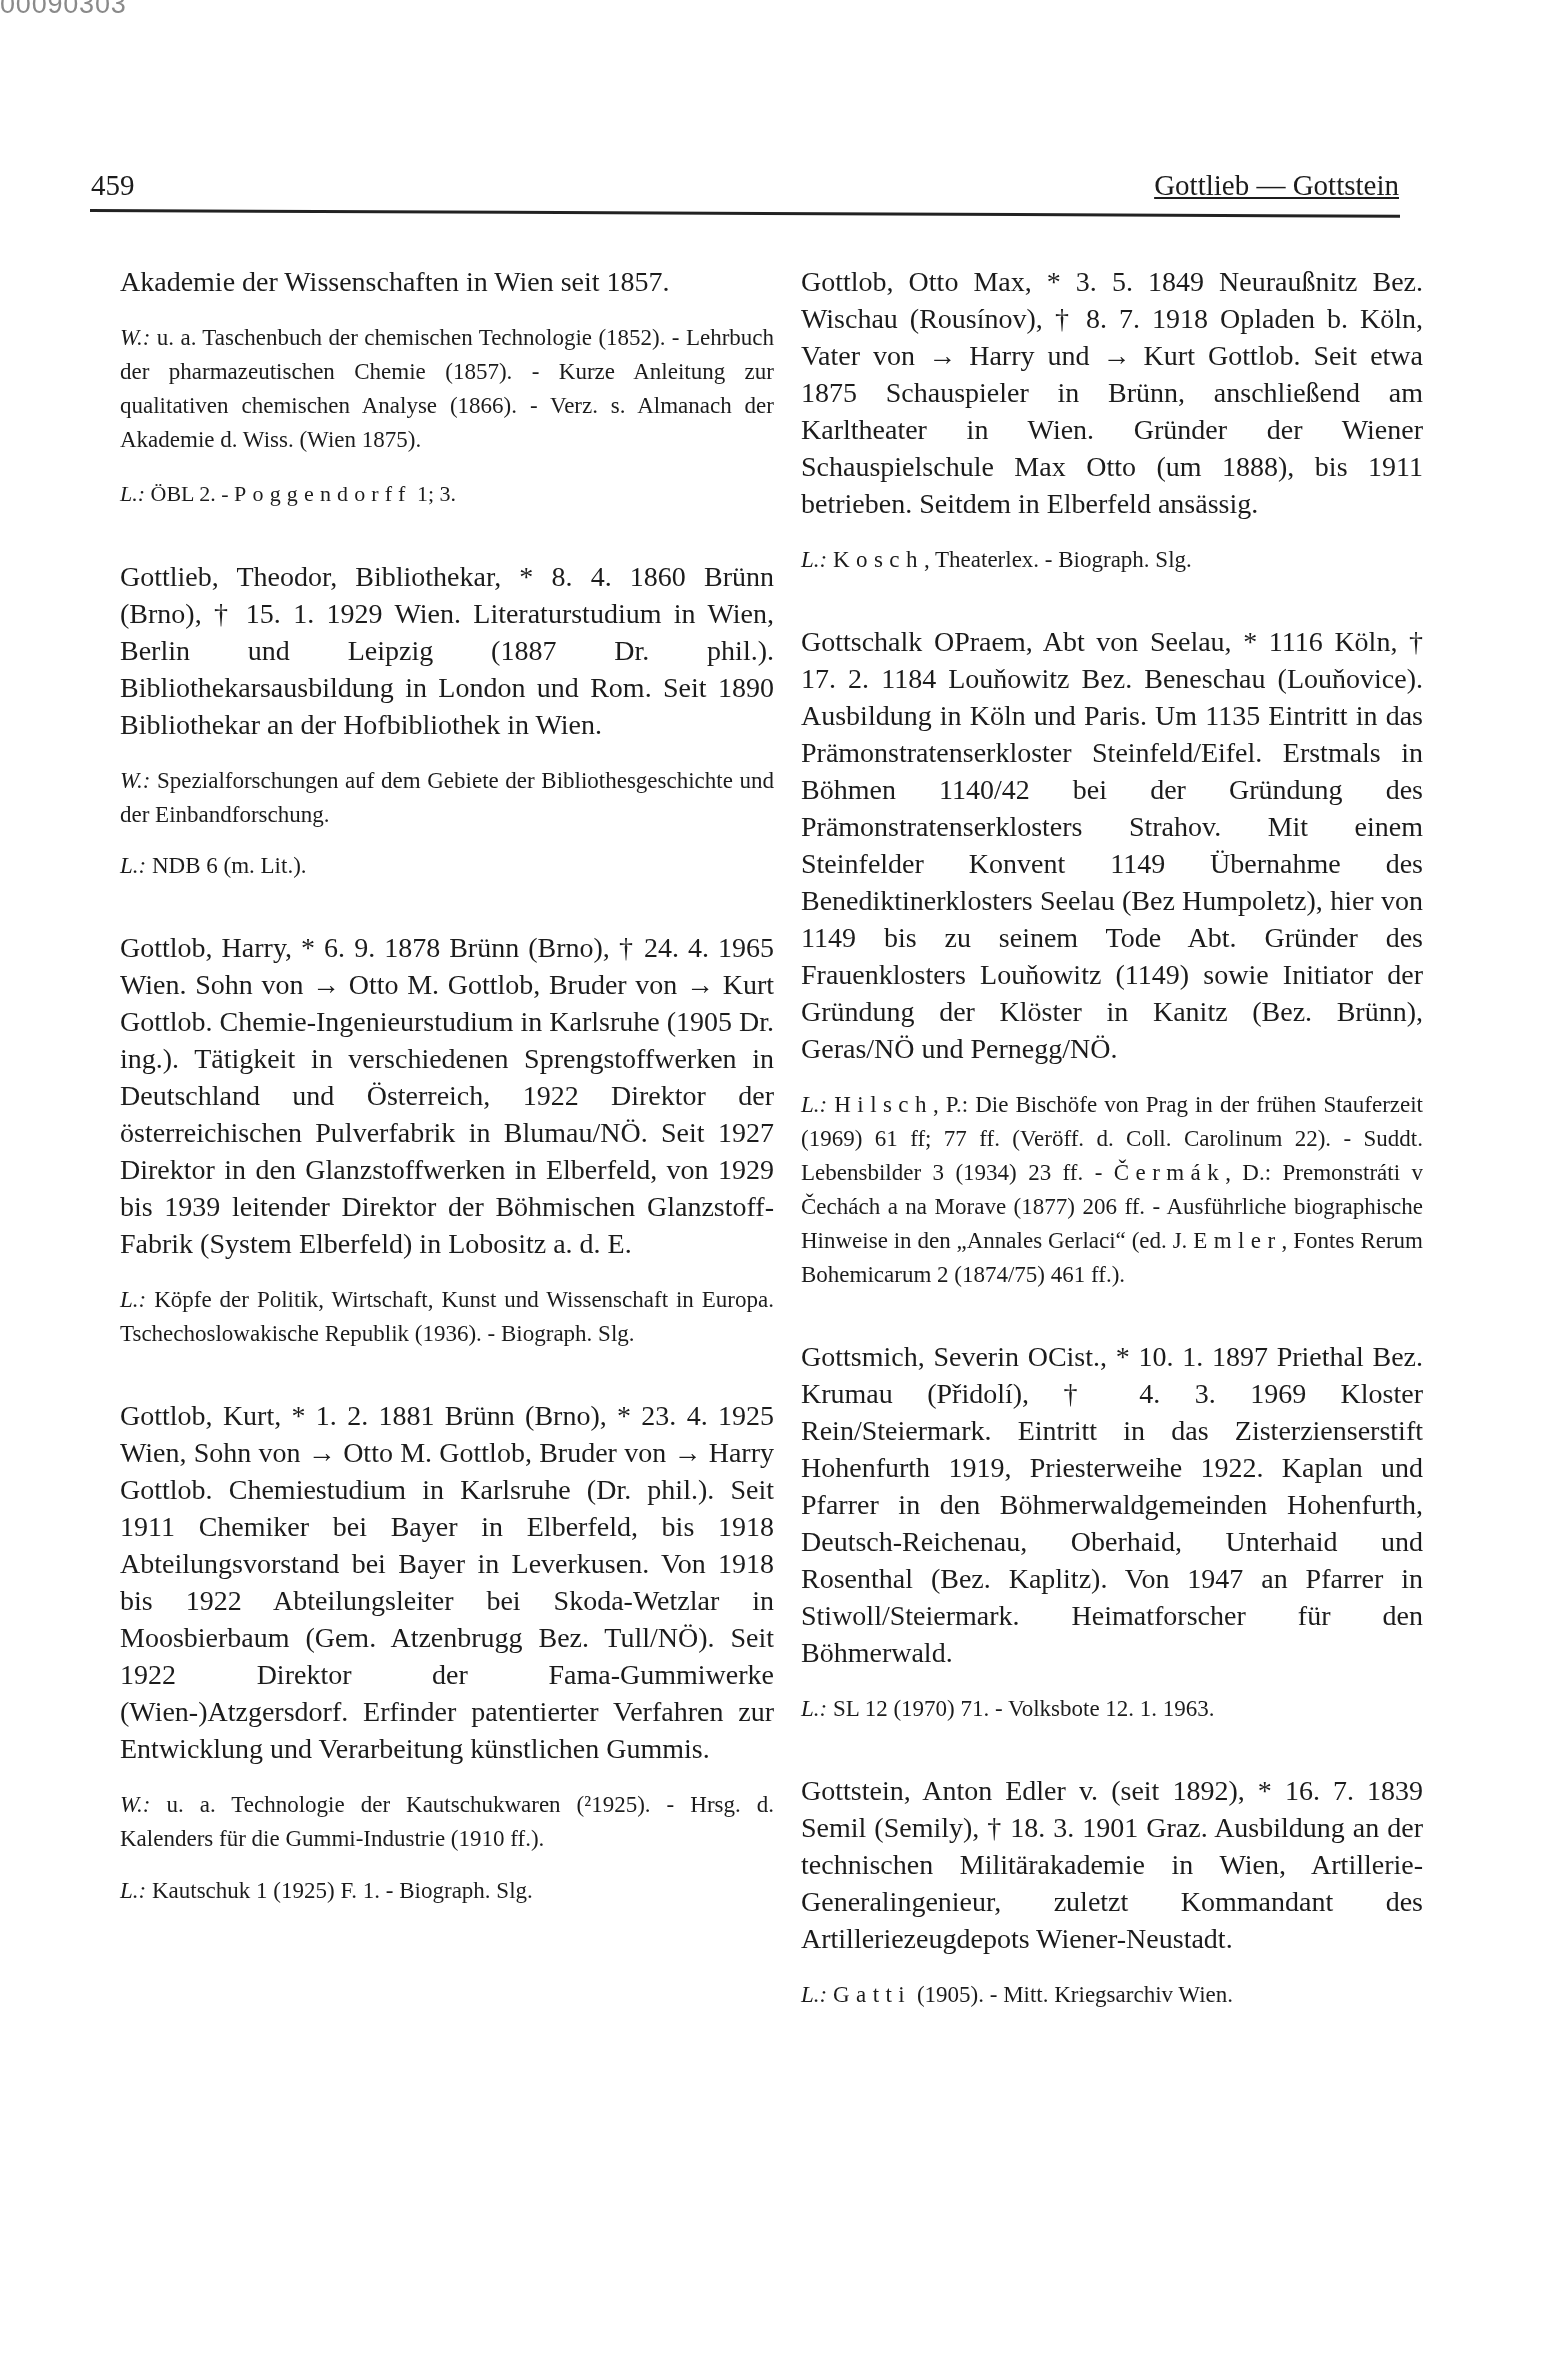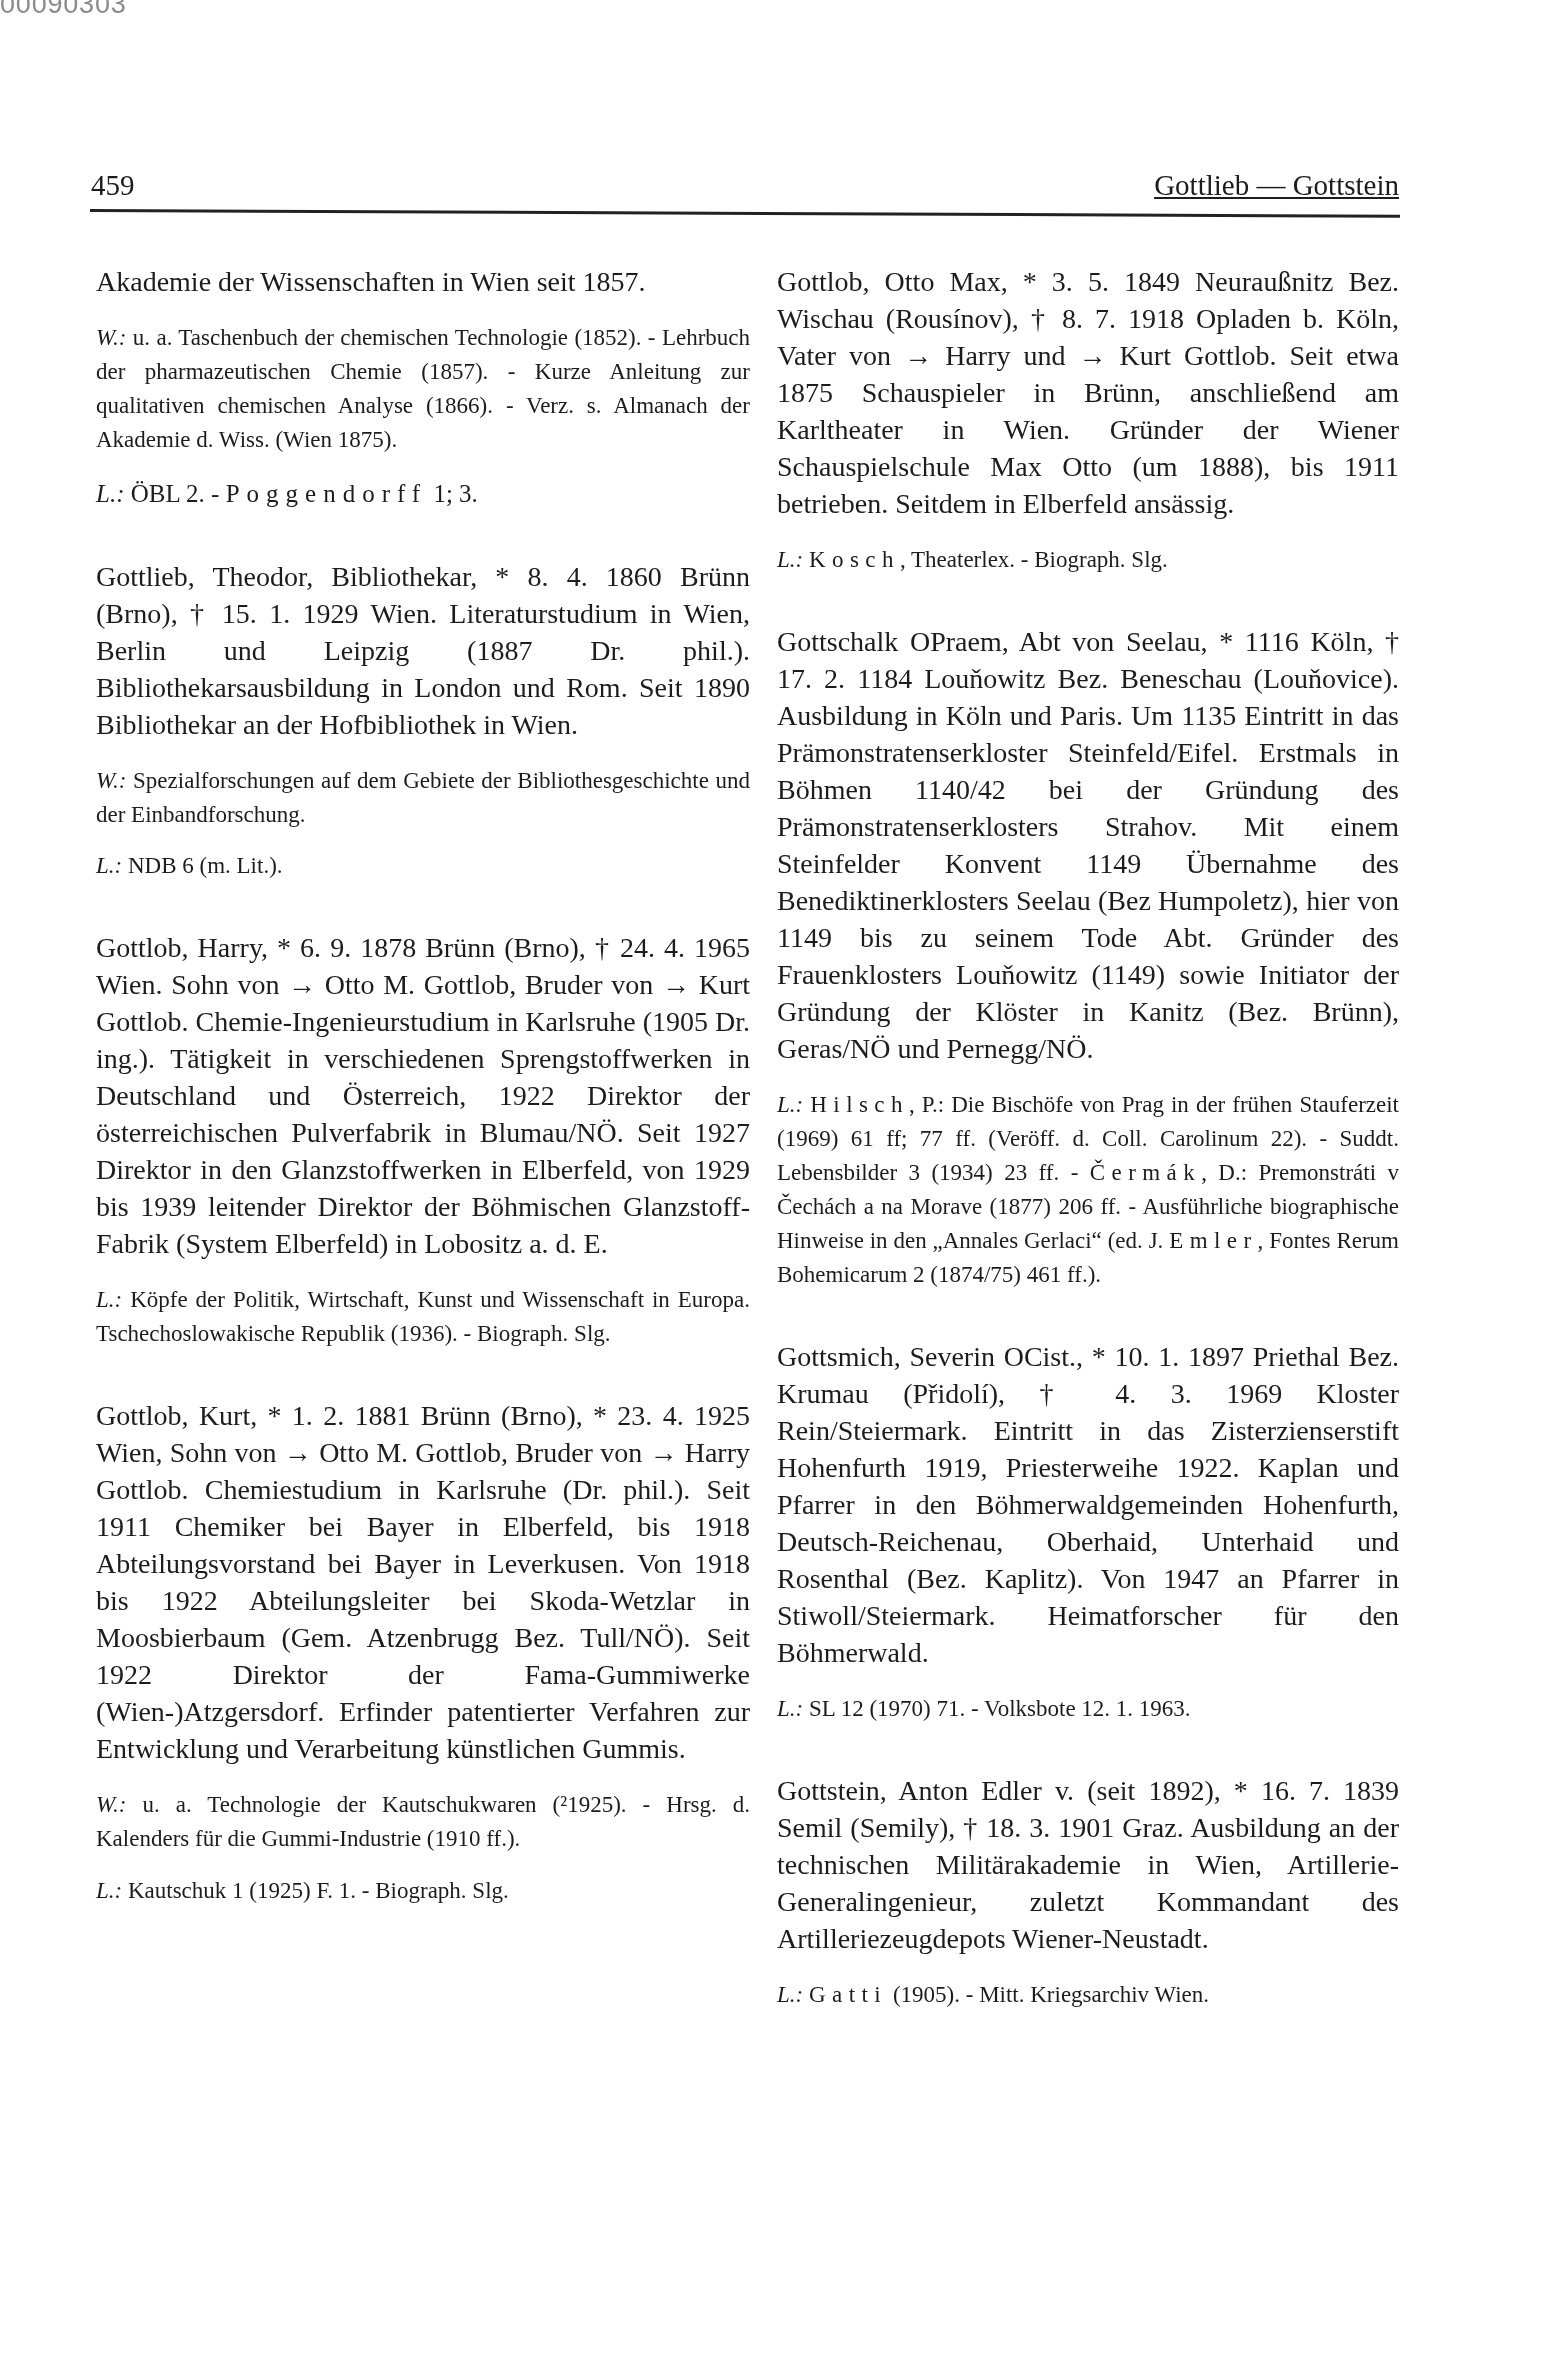--- a/index.html
+++ b/index.html
@@ -14,21 +14,21 @@
   .page-number {
     position: absolute; left: 91px; top: 169px; font-family: Liberation Serif, serif; font-size: 29px;
   }
   .running-head {
     position: absolute; right: 162px; top: 169px; font-family: "Liberation Serif", serif; font-size: 29px; text-decoration: underline;
   }
   .header-rule {
     position: absolute; left: 90px; top: 209px; width: 1310px; height: 3.2px; background: #222;
     transform: rotate(0.25deg); transform-origin: left center;
   }
-  .column { position: absolute; top: 263px; font-family: "Liberation Serif", serif; }
+  .column { position: absolute; top: 263px; font-family: "Liberation Serif", serif; margin-left: 24px; }
   .col-left  { left: 96px; width: 654px; }
   .col-right { left: 777px; width: 622px; }
   .entry { margin: 0; }
   .body-text {
     font-size: 28px; line-height: 37px; text-align: justify; hyphens: manual; margin: 0;
   }
   .small-text {
     font-size: 23px; line-height: 34px; text-align: justify; margin: 0;
   }
   .lemma { font-weight: normal; }
@@ -49,21 +49,21 @@
   <div class="header-rule"></div>
 </div>
 
 <div class="column col-left">
 
   <div class="entry">
     <p class="body-text">Akademie der Wissenschaften in Wien seit 1857.</p>
     <div class="gap-m"></div>
     <p class="small-text"><span class="label">W.:</span> <span>u. a. Taschenbuch der chemischen Technologie (1852). - Lehrbuch der pharmazeutischen Chemie (1857). - Kurze Anleitung zur qualitativen chemischen Analyse (1866). - Verz. s. Almanach der Akademie d. Wiss. (Wien 1875).</span></p>
     <div class="gap-s"></div>
-    <p class="body-text" style="font-size:25px"><span class="label">L.:</span> <span>ÖBL 2. - </span><span class="spaced">Poggendorff</span><span> 1; 3.</span></p>
+    <p class="body-text" style="font-size:22px"><span class="label">L.:</span> <span>ÖBL 2. - </span><span class="spaced">Poggendorff</span><span> 1; 3.</span></p>
   </div>
 
   <div class="gap-l"></div>
 
   <div class="entry">
     <p class="body-text"><span class="lemma">Gottlieb,</span><span> Theodor, Bibliothekar, * 8. 4. 1860 Brünn (Brno), † 15. 1. 1929 Wien. Literaturstudium in Wien, Berlin und Leipzig (1887 Dr. phil.). Bibliothekarsausbildung in London und Rom. Seit 1890 Bibliothekar an der Hofbibliothek in Wien.</span></p>
     <div class="gap-m"></div>
     <p class="small-text"><span class="label">W.:</span> <span>Spezialforschungen auf dem Gebiete der Bibliothesgeschichte und der Einbandforschung.</span></p>
     <div class="gap-s"></div>
     <p class="small-text"><span class="label">L.:</span> <span>NDB 6 (m. Lit.).</span></p>

